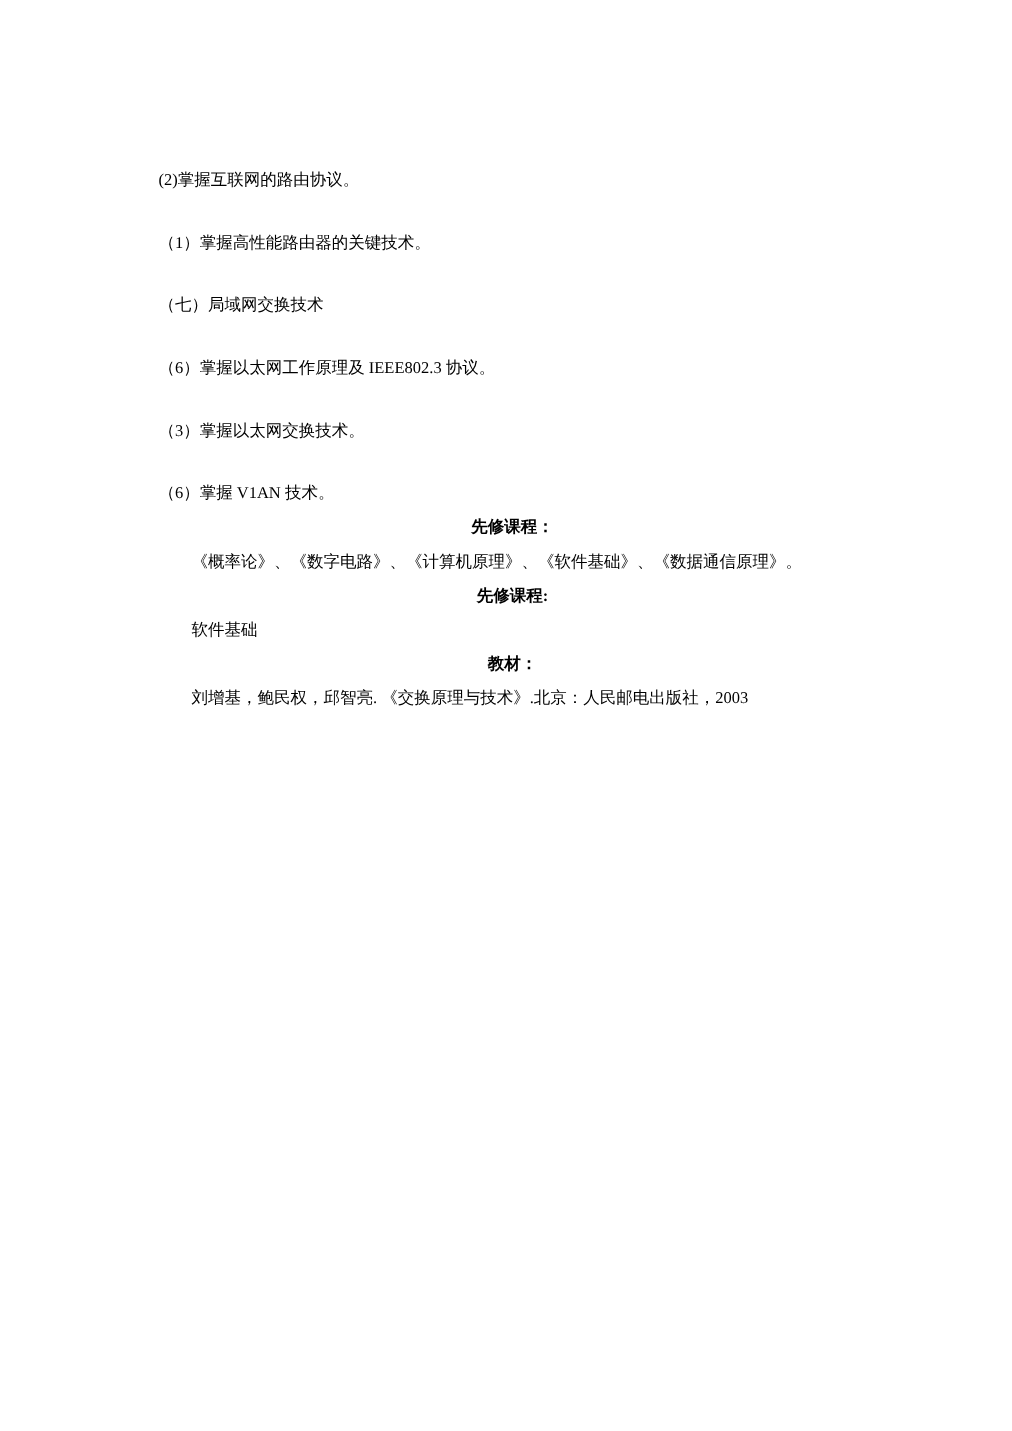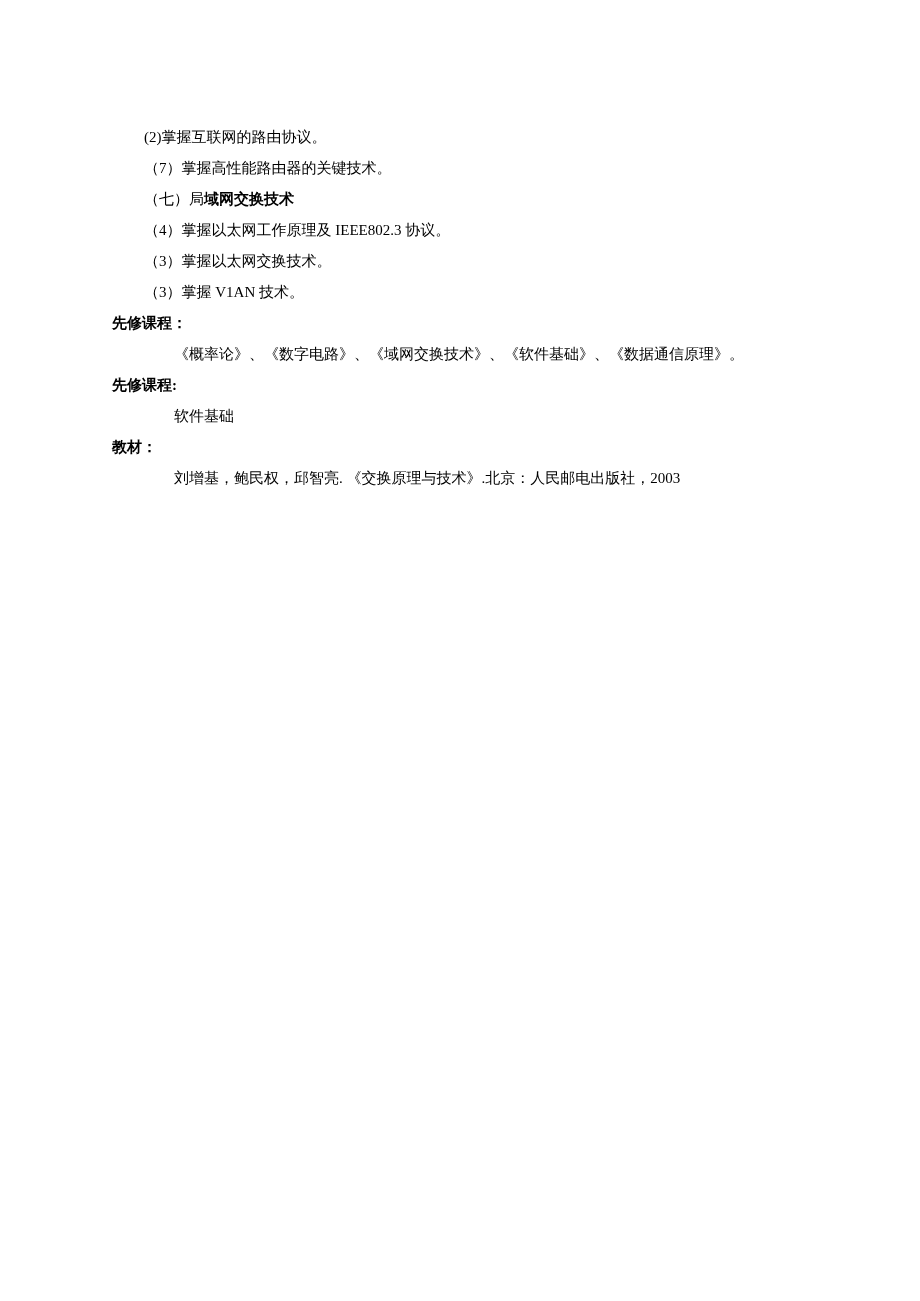--- a/index.html
+++ b/index.html
@@ -17,43 +17,45 @@
       padding-top: 122px;
       padding-left: 112px;
       padding-right: 100px;
       line-height: 2.0;
     }
     .line {
       margin-bottom: 1px;
     }
     .indent-1 {
       padding-left: 32px;
+      margin-top: 27px;
     }
     .indent-2 {
       padding-left: 62px;
     }
     .no-indent {
       padding-left: 0;
+      text-align: center;
     }
     .bold {
       font-weight: bold;
     }
     .section-heading-span {
-      font-weight: bold;
+      font-weight: normal;
     }
   </style>
 </head>
 <body>
 
 <div class="line indent-1">(2)掌握互联网的路由协议。</div>
-<div class="line indent-1">（7）掌握高性能路由器的关键技术。</div>
+<div class="line indent-1">（1）掌握高性能路由器的关键技术。</div>
 <div class="line indent-1">
   <span>（七）局</span><span class="section-heading-span">域网交换技术</span>
 </div>
-<div class="line indent-1">（4）掌握以太网工作原理及 IEEE802.3 协议。</div>
+<div class="line indent-1">（6）掌握以太网工作原理及 IEEE802.3 协议。</div>
 <div class="line indent-1">（3）掌握以太网交换技术。</div>
-<div class="line indent-1">（3）掌握 V1AN 技术。</div>
+<div class="line indent-1">（6）掌握 V1AN 技术。</div>
 <div class="line no-indent bold">先修课程：</div>
-<div class="line indent-2">《概率论》、《数字电路》、《域网交换技术》、《软件基础》、《数据通信原理》。</div>
+<div class="line indent-2">《概率论》、《数字电路》、《计算机原理》、《软件基础》、《数据通信原理》。</div>
 <div class="line no-indent bold">先修课程:</div>
 <div class="line indent-2">软件基础</div>
 <div class="line no-indent bold">教材：</div>
 <div class="line indent-2">刘增基，鲍民权，邱智亮. 《交换原理与技术》.北京：人民邮电出版社，2003</div>
 
 </body></html>

